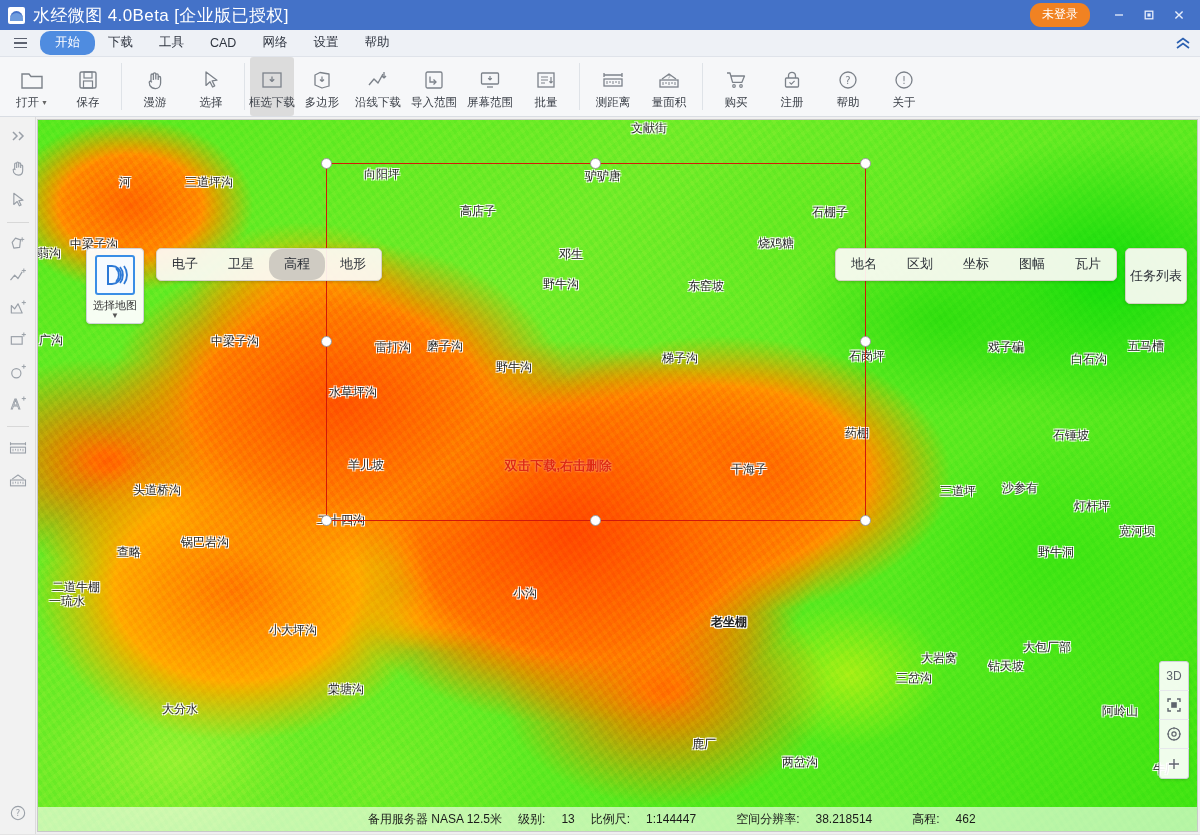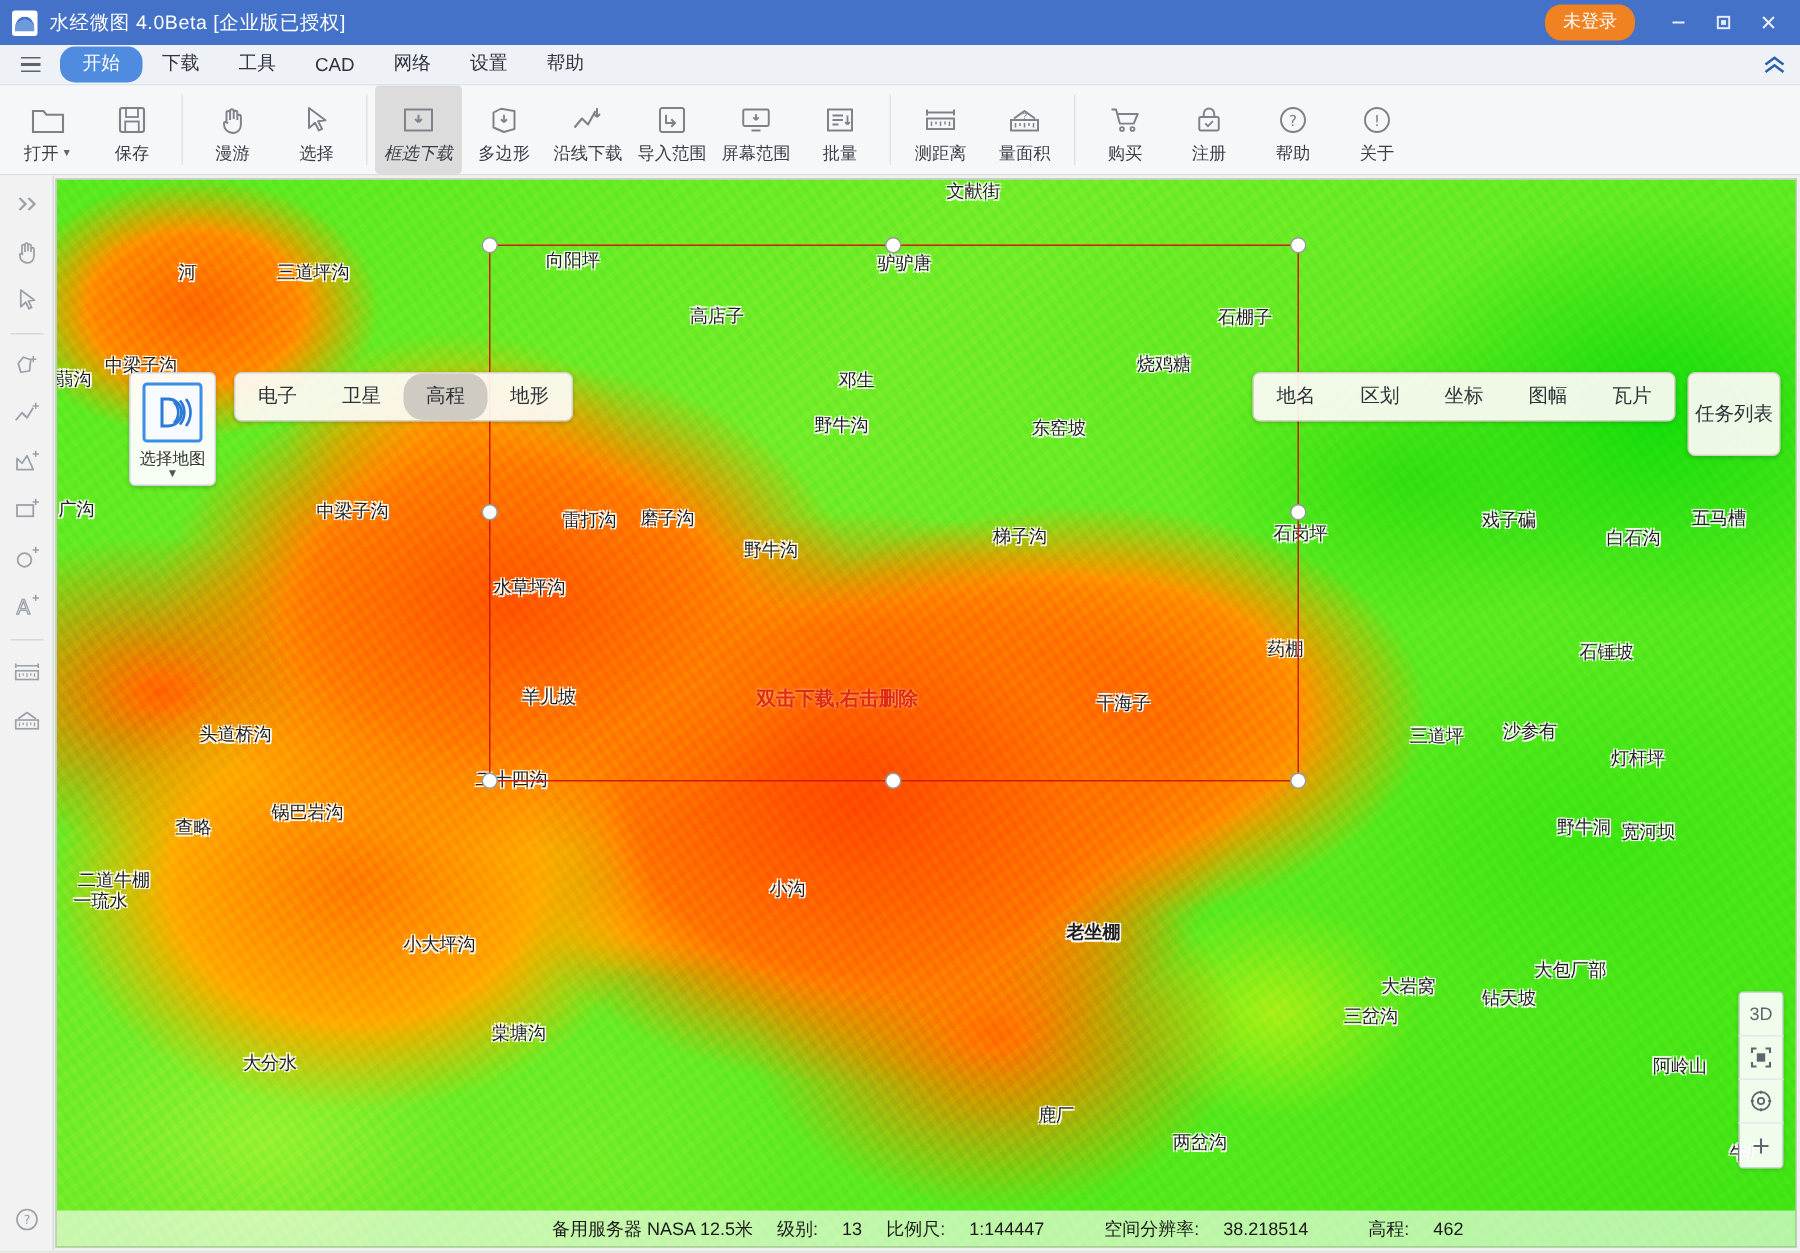--- a/index.html
+++ b/index.html
@@ -30,21 +30,21 @@
   }
   #app-logo::after {
     content: "";
     position: absolute;
     left: 2px; right: 2px; top: 4px; bottom: 3px;
     border-top: 2px solid #4472c8;
     border-radius: 50% 50% 0 0 / 80% 80% 0 0;
     background: linear-gradient(#6d9bdd 0 100%);
   }
   #title-text {
-    font-size: 13px;
+    font-size: 17px;
     letter-spacing: .4px;
     white-space: nowrap;
   }
   #title-spacer { flex: 1 1 auto; }
   #login-btn {
     background: #f18222;
     color: #ffffff;
     border-radius: 11px;
     font-size: 12px;
     padding: 3px 12px 4px;
@@ -120,21 +120,21 @@
     width: 56px;
     display: flex;
     flex-direction: column;
     align-items: center;
     justify-content: center;
     cursor: pointer;
     border-radius: 3px;
     padding-top: 2px;
     position: relative;
   }
-  .rb-btn.wide { width: 58px; font-style: italic; }
+  .rb-btn.wide { width: 44px; }
   .rb-btn.selected { background: #dcdcdc; }
   .rb-ico {
     height: 28px;
     display: flex;
     align-items: center;
     justify-content: center;
     color: #6b7078;
   }
   .rb-label {
     font-size: 11.5px;
@@ -725,21 +725,21 @@
         <div class="mlabel" style="left: 819px; top: 313px;">药棚</div>
         <div class="mlabel" style="left: 328px; top: 345px;">羊儿坡</div>
         <div class="mlabel" style="left: 711px; top: 349px;">干海子</div>
         <div class="mlabel" style="left: 119px; top: 370px;">头道桥沟</div>
         <div class="mlabel" style="left: 920px; top: 371px;">三道坪</div>
         <div class="mlabel" style="left: 982px; top: 368px;">沙参有</div>
         <div class="mlabel" style="left: 303px; top: 400px;">二十四沟</div>
         <div class="mlabel" style="left: 1054px; top: 386px;">灯杆坪</div>
         <div class="mlabel" style="left: 91px; top: 432px;">查略</div>
         <div class="mlabel" style="left: 167px; top: 422px;">锅巴岩沟</div>
-        <div class="mlabel" style="left: 1061px; top: 411px; margin-top: 24px;">宽河坝</div>
+        <div class="mlabel" style="left: 1099px; top: 411px;">宽河坝</div>
         <div class="mlabel" style="left: 1018px; top: 432px;">野牛洞</div>
         <div class="mlabel" style="left: 38px; top: 467px;">二道牛棚</div>
         <div class="mlabel" style="left: 29px; top: 481px;">一琉水</div>
         <div class="mlabel" style="left: 487px; top: 473px;">小沟</div>
         <div class="mlabel" style="left: 691px; top: 502px; font-weight: bold;">老坐棚</div>
         <div class="mlabel" style="left: 255px; top: 510px;">小大坪沟</div>
         <div class="mlabel" style="left: 901px; top: 538px;">大岩窝</div>
         <div class="mlabel" style="left: 1009px; top: 527px;">大包厂部</div>
         <div class="mlabel" style="left: 968px; top: 546px;">钻天坡</div>
         <div class="mlabel" style="left: 876px; top: 558px;">三岔沟</div>

